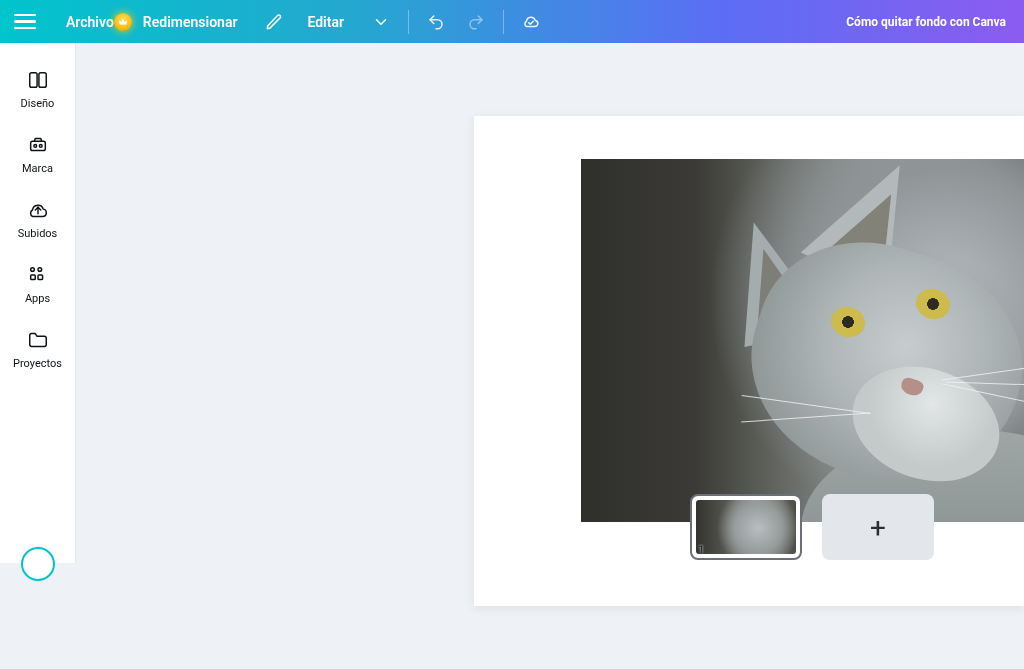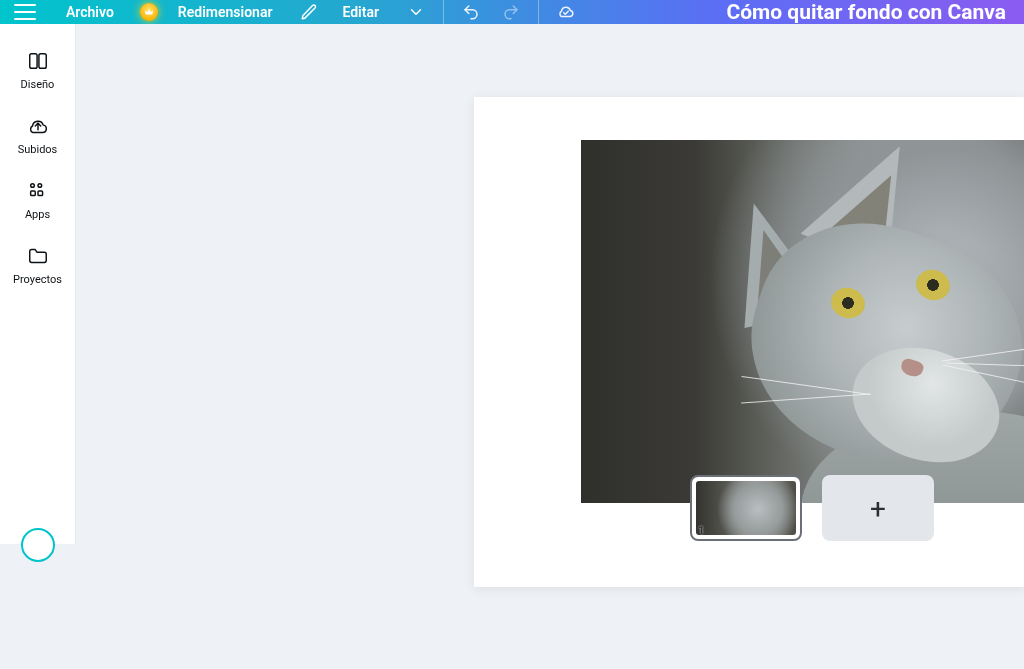--- a/index.html
+++ b/index.html
@@ -1,47 +1,47 @@
 <!DOCTYPE html>
 <html><head>
 <meta charset="utf-8">
 <style>
   * { box-sizing: border-box; margin: 0; padding: 0; }
   html, body { width: 1024px; height: 669px; font-family: -apple-system, BlinkMacSystemFont, "Segoe UI", Roboto, Helvetica, Arial, sans-serif; overflow: hidden; background:#eef1f5;}
   
   .topbar {
-    height: 24px;
+    height: 43px;
     display: flex;
     align-items: center;
     color: #fff;
     font-size: 14px;
     font-weight: 600;
     background: linear-gradient(90deg,#00c4cc 0%,#25a7d0 35%,#5b6ef5 70%,#8b5cf0 100%);
     padding: 0 18px 0 14px;
     position: relative;
   }
   .menu-btn { width:22px; height:22px; display:flex; flex-direction:column; justify-content:space-between; padding:3px 0; cursor:pointer;}
   .menu-btn span{height:2.4px;background:#fff;border-radius:2px;}
   .top-item{margin-left:30px; cursor:pointer; display:flex; align-items:center; gap:6px;}
-  .resize-wrap{display:flex;align-items:center;gap:20px;margin-left:26px;cursor:pointer;}
+  .resize-wrap{display:flex;align-items:center;gap:11px;cursor:pointer;}
   .crown{
     width:18px;height:18px;border-radius:50%;
     background:radial-gradient(circle at 50% 40%, #ffe36b 0%, #ffb300 70%);
     display:flex;align-items:center;justify-content:center;
     box-shadow:0 0 8px rgba(255,214,0,.9);
   }
   .crown svg{width:10px;height:10px;fill:#fff;}
   .edit-wrap{display:flex;align-items:center;gap:24px;margin-left:28px;cursor:pointer;}
   .edit-wrap svg, .ico-btn svg{width:18px;height:18px;stroke:#fff;fill:none;stroke-width:2;stroke-linecap:round;stroke-linejoin:round;}
   .chev{margin-left:4px;}
   .sep{width:1px;height:24px;background:rgba(255,255,255,.35);margin:0 18px;}
   .ico-btn{cursor:pointer;opacity:.9;display:flex;align-items:center;}
   .ico-btn.dis{opacity:.45;cursor:default;}
   .ico-btn + .ico-btn{margin-left:22px;}
-  .title{margin-left:auto;font-weight:700;font-size:21px;}
+  .title{margin-left:auto;font-weight:700;font-size:12px;}
 
   
   .body{display:flex;height:520px;}
   .sidebar{
     width:76px;background:#fff;border-right:1px solid #e4e7ec;
     display:flex;flex-direction:column;align-items:center;padding-top:20px;gap:12px;
   }
   .side-item{width:100%;display:flex;flex-direction:column;align-items:center;gap:6px;cursor:pointer;padding:6px 0;}
   .side-item svg{width:22px;height:22px;stroke:#0d1216;fill:none;stroke-width:1.6;stroke-linecap:round;stroke-linejoin:round;}
   .side-item span{font-size:11px;color:#0d1216;}
@@ -164,20 +164,29 @@
     <div class="side-item">
       <svg viewBox="0 0 24 24">
           <rect x="3" y="4" width="8" height="16" rx="2"></rect>
           <rect x="13" y="4" width="8" height="16" rx="2"></rect>
         </svg>
       <span>Diseño</span>
     </div>
 
 
 
+    <div class="side-item">
+      <svg viewBox="0 0 24 24">
+          <rect x="4" y="8" width="16" height="10" rx="2"></rect>
+          <circle cx="9" cy="13" r="1.5"></circle>
+          <circle cx="15" cy="13" r="1.5"></circle>
+          <path d="M8 8l1-3h6l1 3"></path>
+        </svg>
+      <span>Marca</span>
+    </div>
 
     <div class="side-item">
       <svg viewBox="0 0 24 24">
           <path d="M6 19h11a4 4 0 0 0 .7-7.95A6 6 0 0 0 6 12a4 4 0 0 0 0 7z"></path>
           <path d="M12 16V9"></path>
           <path d="M9 12l3-3 3 3"></path>
         </svg>
       <span>Subidos</span>
     </div>
 

